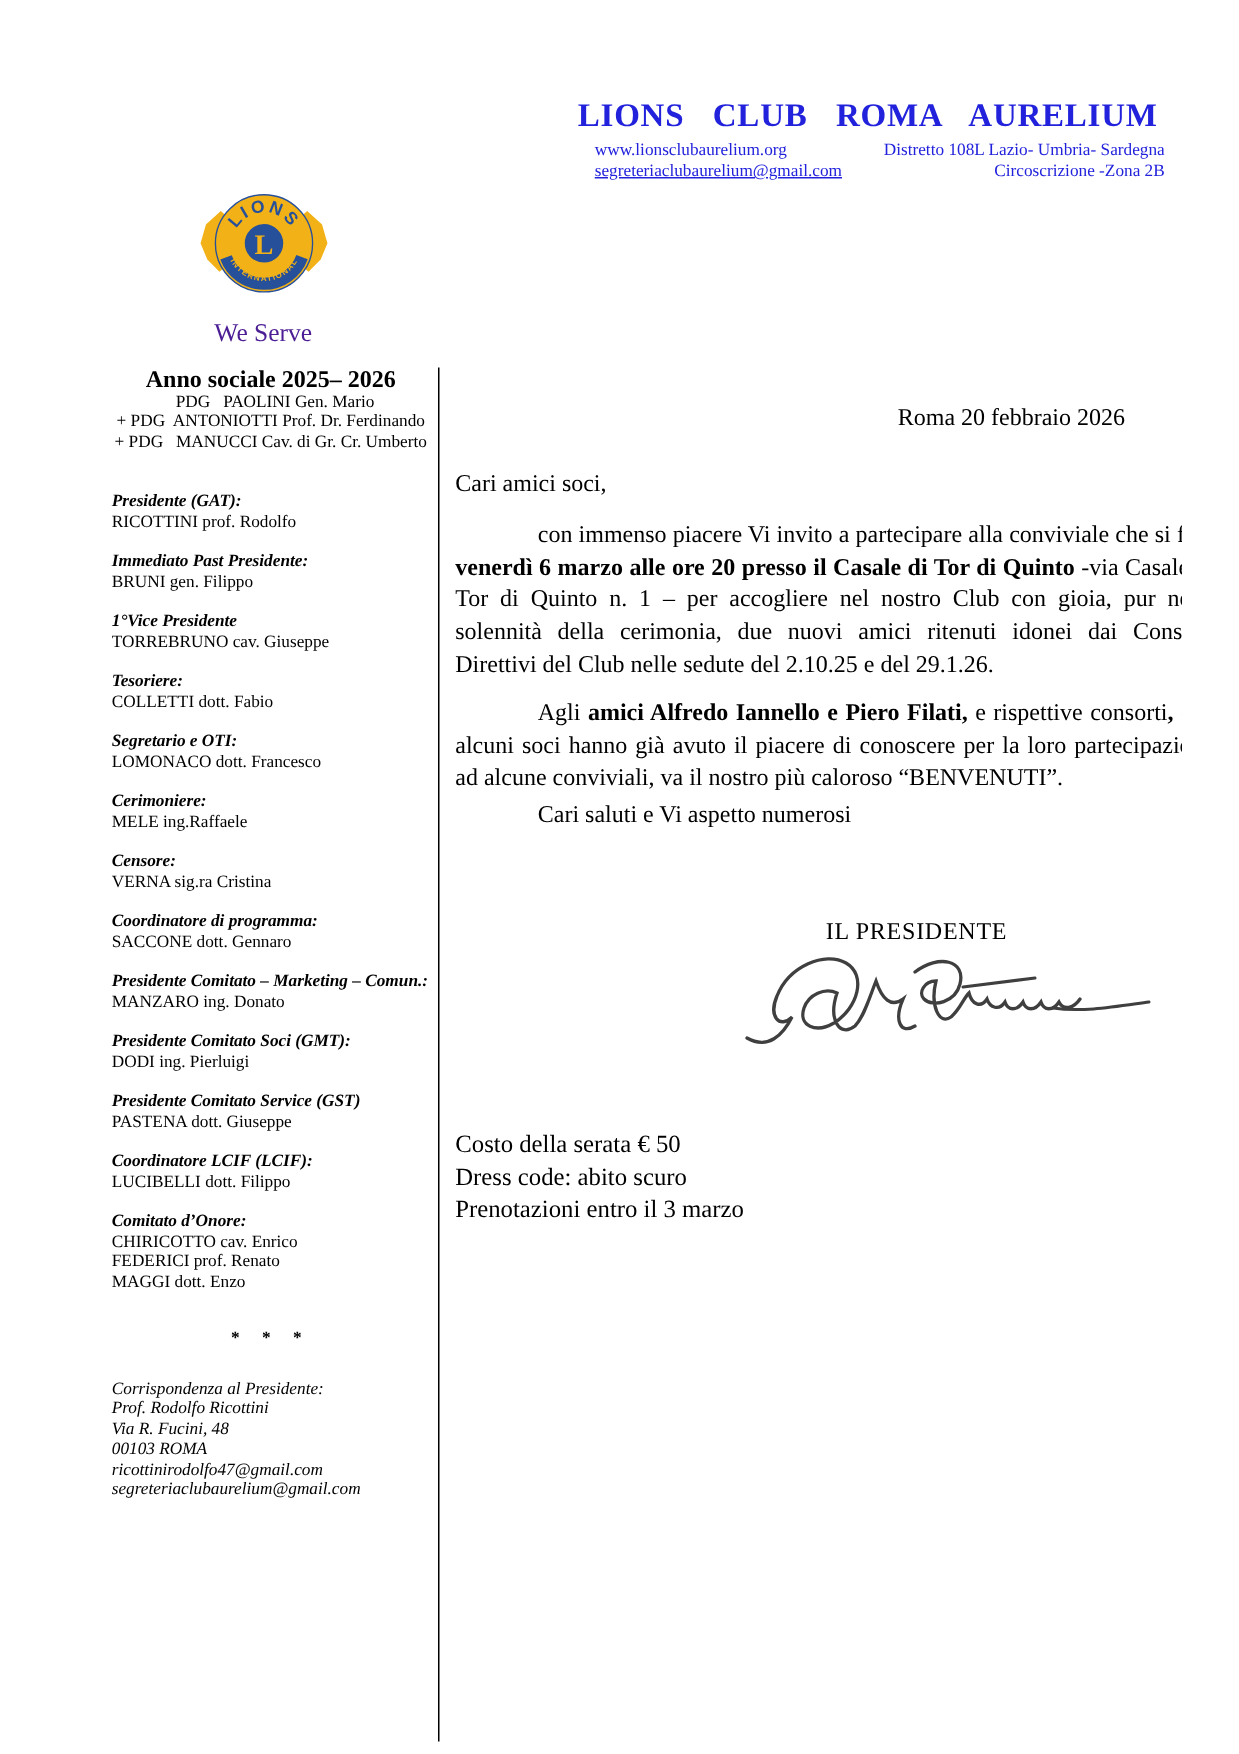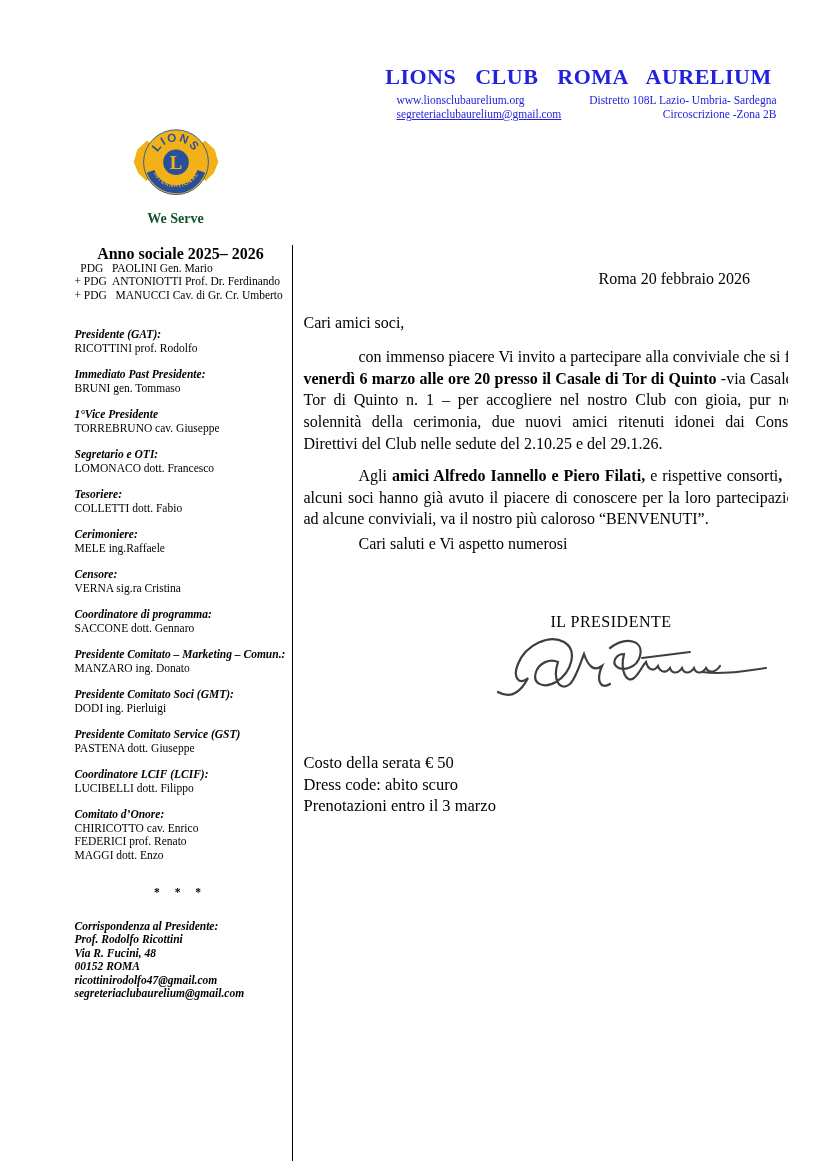--- a/index.html
+++ b/index.html
@@ -17,33 +17,33 @@
   }
   .header-sub {
     position:absolute; top:93px; left:358px; width:380px;
     display:flex; justify-content:space-between;
     font-size:11.5px; line-height:14px; color:#2222dd;
   }
   .header-sub .right { text-align:right; }
   .header-sub a, .u { color:#2222dd; text-decoration:underline; cursor:pointer; }
   
   .logo-wrap { position:absolute; left:91px; top:124px; width:92px; text-align:center; }
-  .motto { margin-top:3px; font-size:14px; font-weight:bold; color:#14532d; }
+  .motto { margin-top:3px; font-size:17px; font-weight:normal; color:#4c1d95; }
   
   .vline { position:absolute; left:253px; top:245px; height:916px; width:0; border-left:1.3px solid #000; }
   
   .sidebar { position:absolute; left:36px; top:247px; width:212px; font-size:11.5px; line-height:13.5px; color:#000; }
   .anno { font-weight:bold; font-size:16px; text-align:center; margin-bottom:1px; }
-  .pdg-line { white-space:pre-wrap; }
+  .pdg-line { white-space:pre-wrap;text-align:center; }
   .officers { margin-top:26px; }
   .officer + .officer { margin-top:13px; }
   .o-title { font-weight:bold; font-style:italic; }
   .o-name:empty { display:none; }
   .stars { margin-top:24px; text-align:center; font-weight:bold; letter-spacing:6px; }
-  .corr { margin-top:20px; font-weight:bold; font-style:italic; }
+  .corr { margin-top:20px; font-weight:normal; font-style:italic; }
   
   .main { position:absolute; left:265px; top:268px; width:506px; font-size:16px; line-height:21.6px; }
   .date { margin-left:295px; white-space:nowrap; }
   .salutation { margin-top:22px; }
   .para { text-align:justify; text-indent:55px; }
   .p1 { margin-top:13px; }
   .p2 { margin-top:11px; }
   .p3 { margin-top:16px; }
   .closing { margin-top:3px; margin-left:55px; }
   .president { margin-top:56px; margin-left:247px; letter-spacing:.5px; }
@@ -105,36 +105,36 @@
       </div>
 
     <div class="officers">
         <div class="officer">
         <div class="o-title">Presidente (GAT):</div>
         <div class="o-name">RICOTTINI prof. Rodolfo</div>
 
       </div>
         <div class="officer">
         <div class="o-title">Immediato Past Presidente:</div>
-        <div class="o-name">BRUNI gen. Tommaso</div>
+        <div class="o-name">BRUNI gen. Filippo</div>
 
       </div>
         <div class="officer">
         <div class="o-title">1°Vice Presidente</div>
         <div class="o-name">TORREBRUNO cav. Giuseppe</div>
 
       </div>
         <div class="officer">
+        <div class="o-title">Tesoriere:</div>
+        <div class="o-name">COLLETTI dott. Fabio</div>
+
+      </div>
+        <div class="officer">
         <div class="o-title">Segretario e OTI:</div>
         <div class="o-name">LOMONACO dott. Francesco</div>
-
-      </div>
-        <div class="officer">
-        <div class="o-title">Tesoriere:</div>
-        <div class="o-name">COLLETTI dott. Fabio</div>
 
       </div>
         <div class="officer">
         <div class="o-title">Cerimoniere:</div>
         <div class="o-name">MELE ing.Raffaele</div>
 
       </div>
         <div class="officer">
         <div class="o-title">Censore:</div>
         <div class="o-name">VERNA sig.ra Cristina</div>
@@ -173,21 +173,21 @@
       </div>
       </div>
 
     <div class="stars">* * *</div>
 
     <div class="corr">
       <div>Corrispondenza al Presidente:</div>
       <div>
           <div>Prof. Rodolfo Ricottini</div>
           <div>Via R. Fucini, 48</div>
-          <div>00152 ROMA</div>
+          <div>00103 ROMA</div>
           <div>ricottinirodolfo47@gmail.com</div>
           <div>segreteriaclubaurelium@gmail.com</div>
         </div>
     </div>
   </div>
 
   <div class="main">
     <div class="date">Roma 20 febbraio 2026</div>
 
     <div class="salutation">Cari amici soci,</div>

